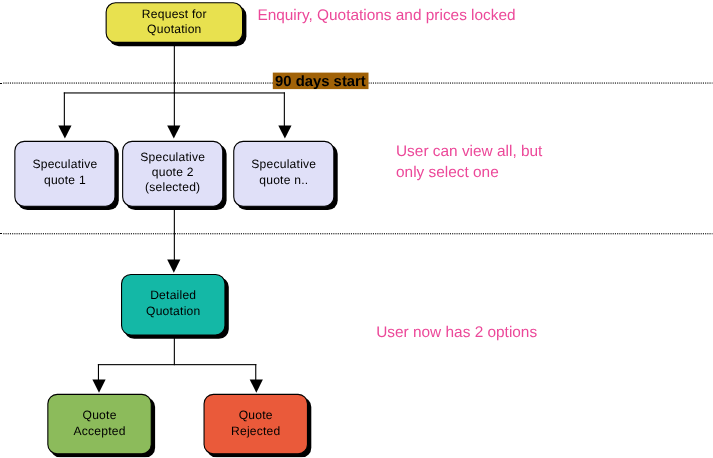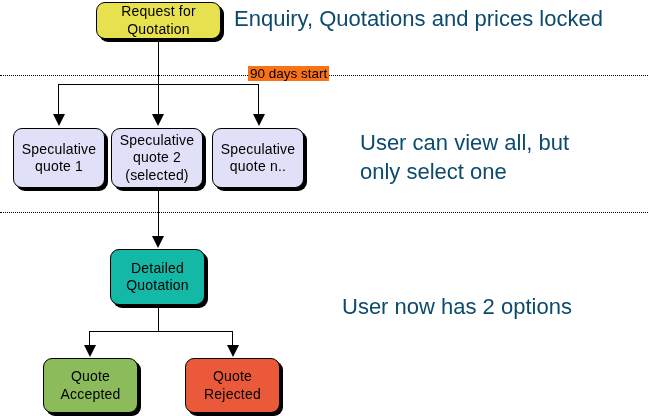--- a/index.html
+++ b/index.html
@@ -19,54 +19,54 @@
     position: absolute;
     box-sizing: border-box;
     border: 1.5px solid #000000;
     border-radius: 9px;
     display: flex;
     align-items: center;
     justify-content: center;
     text-align: center;
     color: #000000;
     line-height: 1.25;
-    font-size: 14px;
+    font-size: 11px;
     letter-spacing: 0.2px;
     z-index: 3;
   }
   .node .lbl { white-space: pre-line; display: block; }
 
   .shadow {
     position: absolute;
     background: #000000;
     border-radius: 9px;
     z-index: 2;
   }
 
   .annot {
     position: absolute;
-    color: #0c4a6e;
-    font-size: 22px;
+    color: #ec4899;
+    font-size: 14px;
     line-height: 1.34;
     white-space: pre-line;
     z-index: 4;
   }
 
   .dashline {
     position: absolute;
     height: 0;
     border-top: 1.5px dotted #000000;
     z-index: 1;
   }
   .phase-label {
     position: absolute;
     font-size: 13.5px;
-    font-weight: normal;
+    font-weight: bold;
     color: #000000;
-    background: #f97316;
+    background: #a16207;
     padding: 0 2px;
     white-space: nowrap;
     z-index: 5;
   }
 
   .edge-v, .edge-h {
     position: absolute;
     background: #000000;
     z-index: 1;
   }

